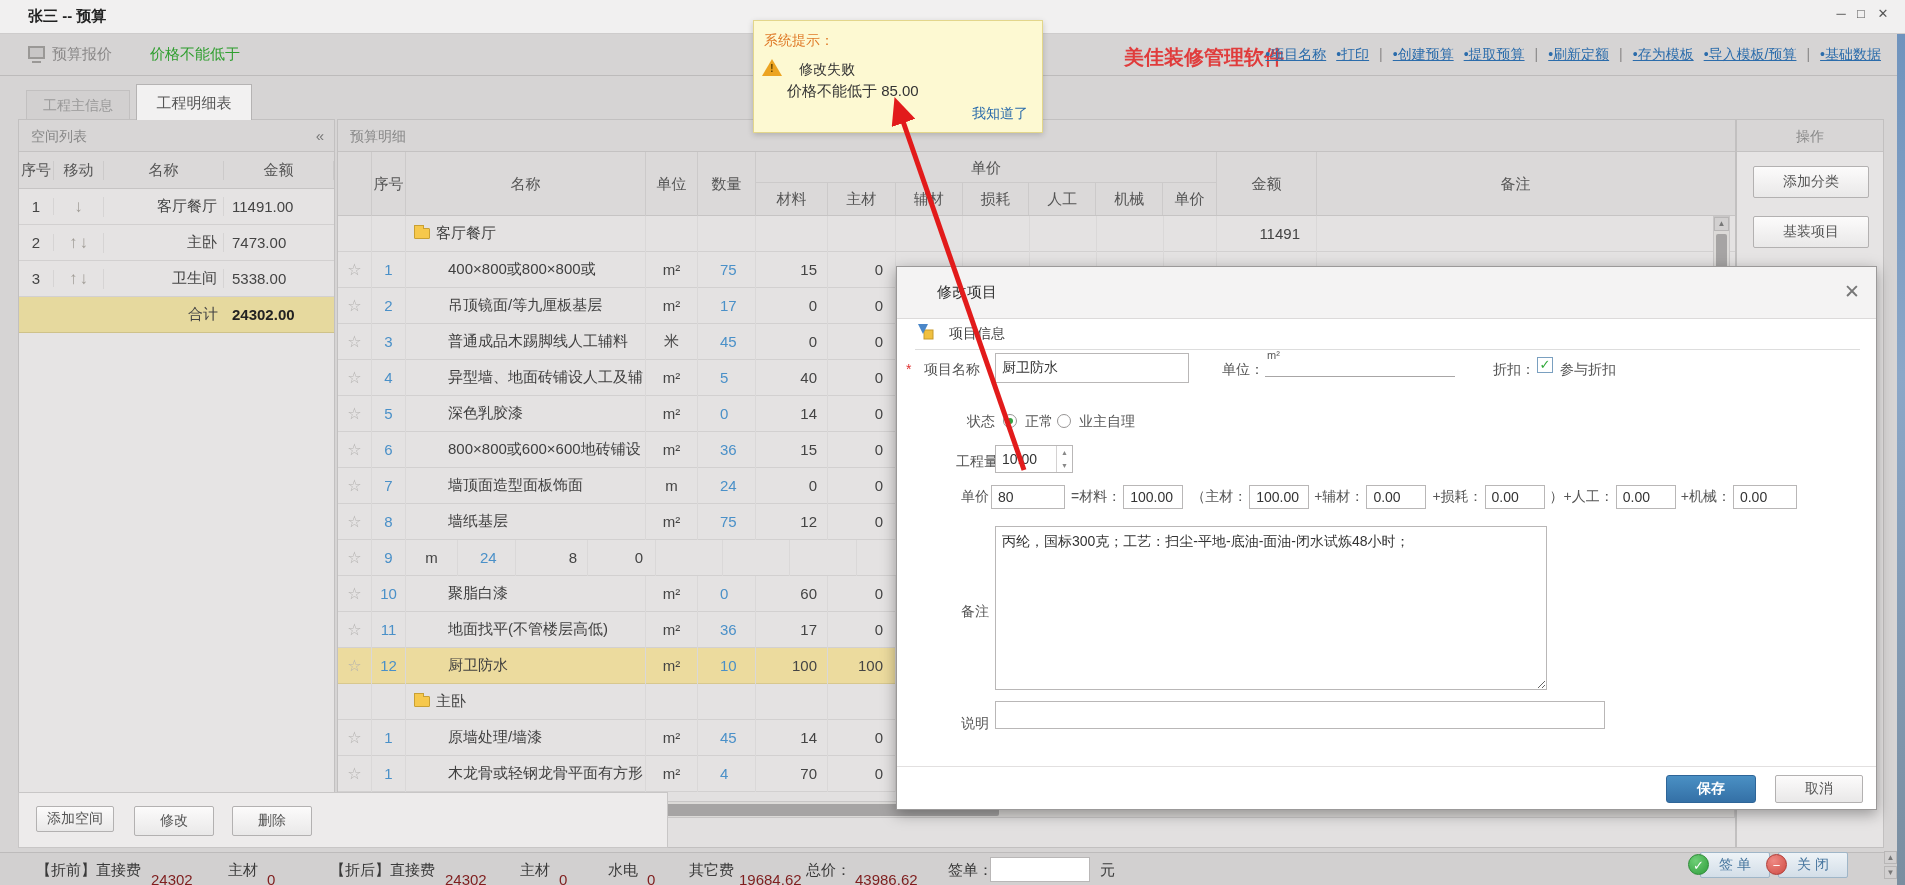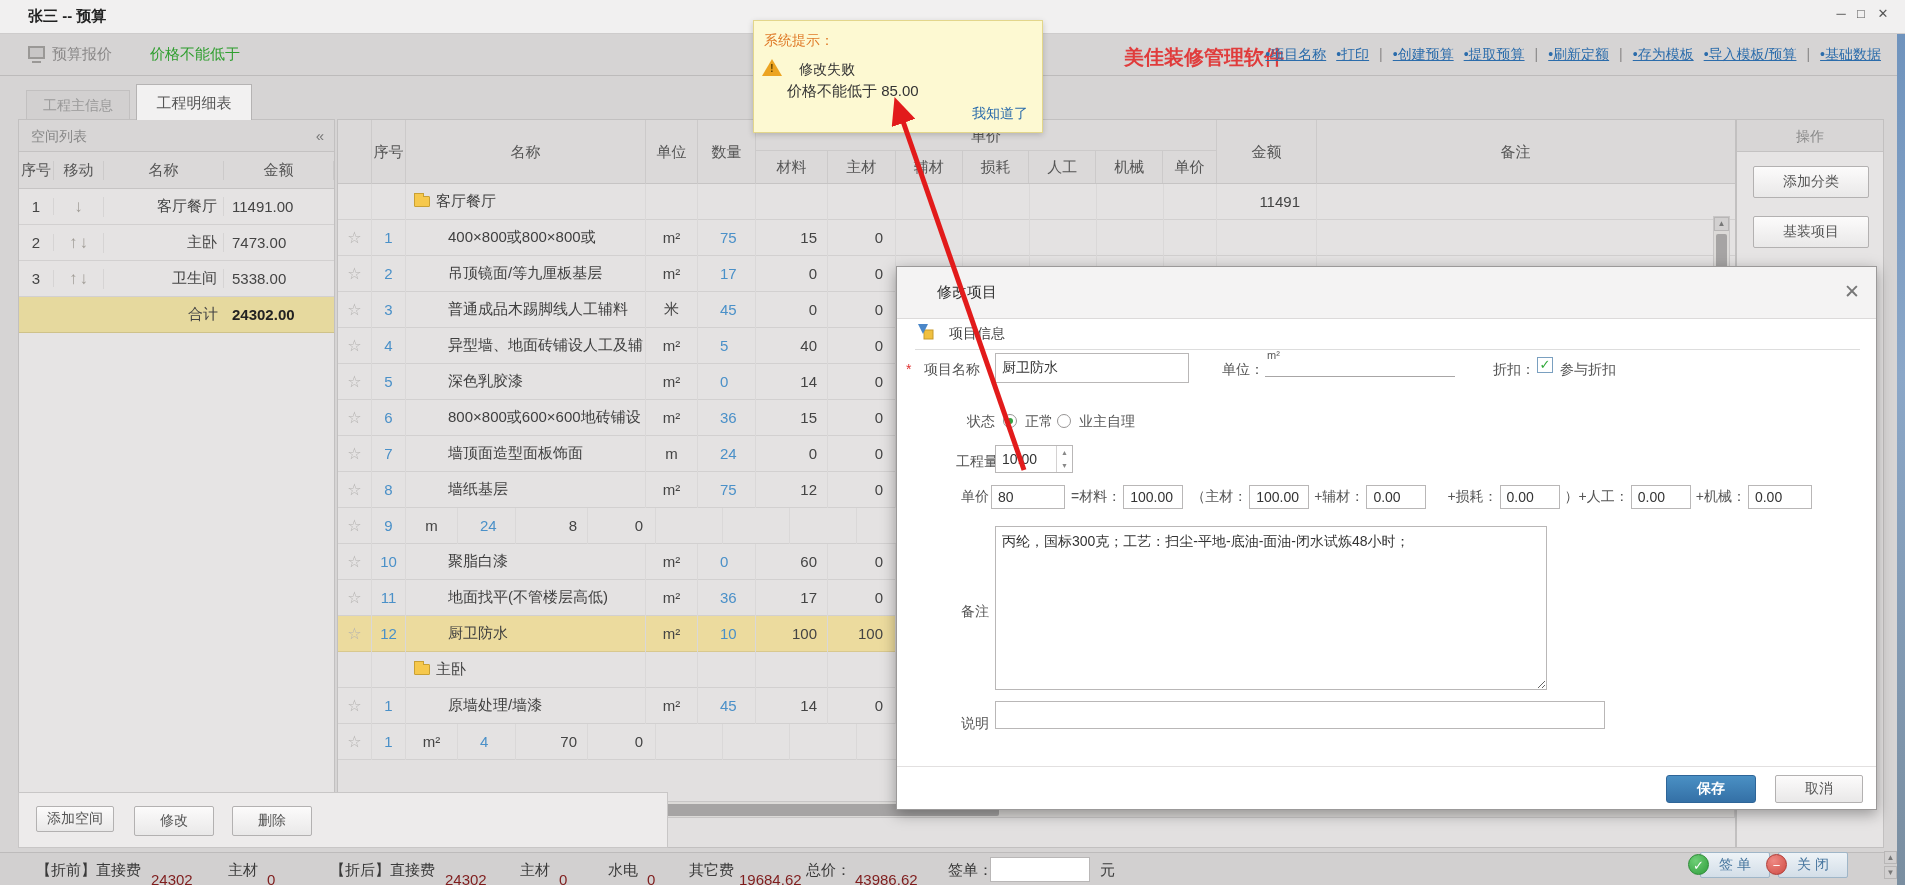--- a/index.html
+++ b/index.html
@@ -187,20 +187,23 @@
       </div>
     <div class="sp-total">
       <span class="c-seq" style="border-right:none"></span>
       <span class="c-move" style="border-right:none"></span>
       <span class="c-name" style="border-right:none">合计</span>
       <span class="c-amt total-amt">24302.00</span>
     </div>
   </div>
 
   <div class="abs panel" style="left:337px;top:119px;width:1399px;height:729px;background:#e2e0e0">
+    <div class="phead">
+      <span>预算明细</span>
+    </div>
     <div class="dt-header">
       <span class="dh w-star"></span>
       <span class="dh w-seq">序号</span>
       <span class="dh w-name">名称</span>
       <span class="dh w-unit">单位</span>
       <span class="dh w-qty" style="padding-left:0;justify-content:center">数量</span>
       <span class="pricegroup" style="width:461px">
         <span class="pg-title">单价</span>
         <span class="pg-cols">
           <span style="width:72px">材料</span>
@@ -485,20 +488,21 @@
           <span class="dc w-m6"></span>
           <span class="dc w-m7"></span>
           <span class="dc w-amt"></span>
           <span class="dc w-note"></span>
         </div>
         <div class="dt-row">
           <span class="dc w-star">
             <i class="star-icon">☆</i>
           </span>
           <span class="dc w-seq blue">1</span>
+          <span class="dc w-name iname">木龙骨或轻钢龙骨平面有方形</span>
           <span class="dc w-unit">m²</span>
           <span class="dc w-qty blue">4</span>
           <span class="dc w-m1">70</span>
           <span class="dc w-m2">0</span>
           <span class="dc w-m3"></span>
           <span class="dc w-m4"></span>
           <span class="dc w-m5"></span>
           <span class="dc w-m6"></span>
           <span class="dc w-m7"></span>
           <span class="dc w-amt"></span>
@@ -599,21 +603,21 @@
 
     <div class="prow">
       <span>单价</span>
       <input style="width: 74px;" value="80">
       <span style="margin-left:6px">=材料：</span>
       <input style="width: 60px;" value="100.00">
       <span style="margin-left:8px">（主材：</span>
       <input style="width: 60px;" value="100.00">
       <span style="margin-left:5px">+辅材：</span>
       <input style="width: 60px;" value="0.00">
-      <span style="margin-left:21px">+损耗：</span>
+      <span style="margin-left:6px">+损耗：</span>
       <input style="width: 60px;" value="0.00">
       <span style="margin-left:5px">）+人工：</span>
       <input style="width: 60px;" value="0.00">
       <span style="margin-left:5px">+机械：</span>
       <input style="width: 64px;" value="0.00">
     </div>
 
     <span class="mlabel" style="left:64px;top:336px">备注</span>
     <textarea class="minput" style="left: 98px; top: 259px; width: 552px; height: 164px; resize: both; padding: 6px;">丙纶，国标300克；工艺：扫尘-平地-底油-面油-闭水试炼48小时；</textarea>
 

